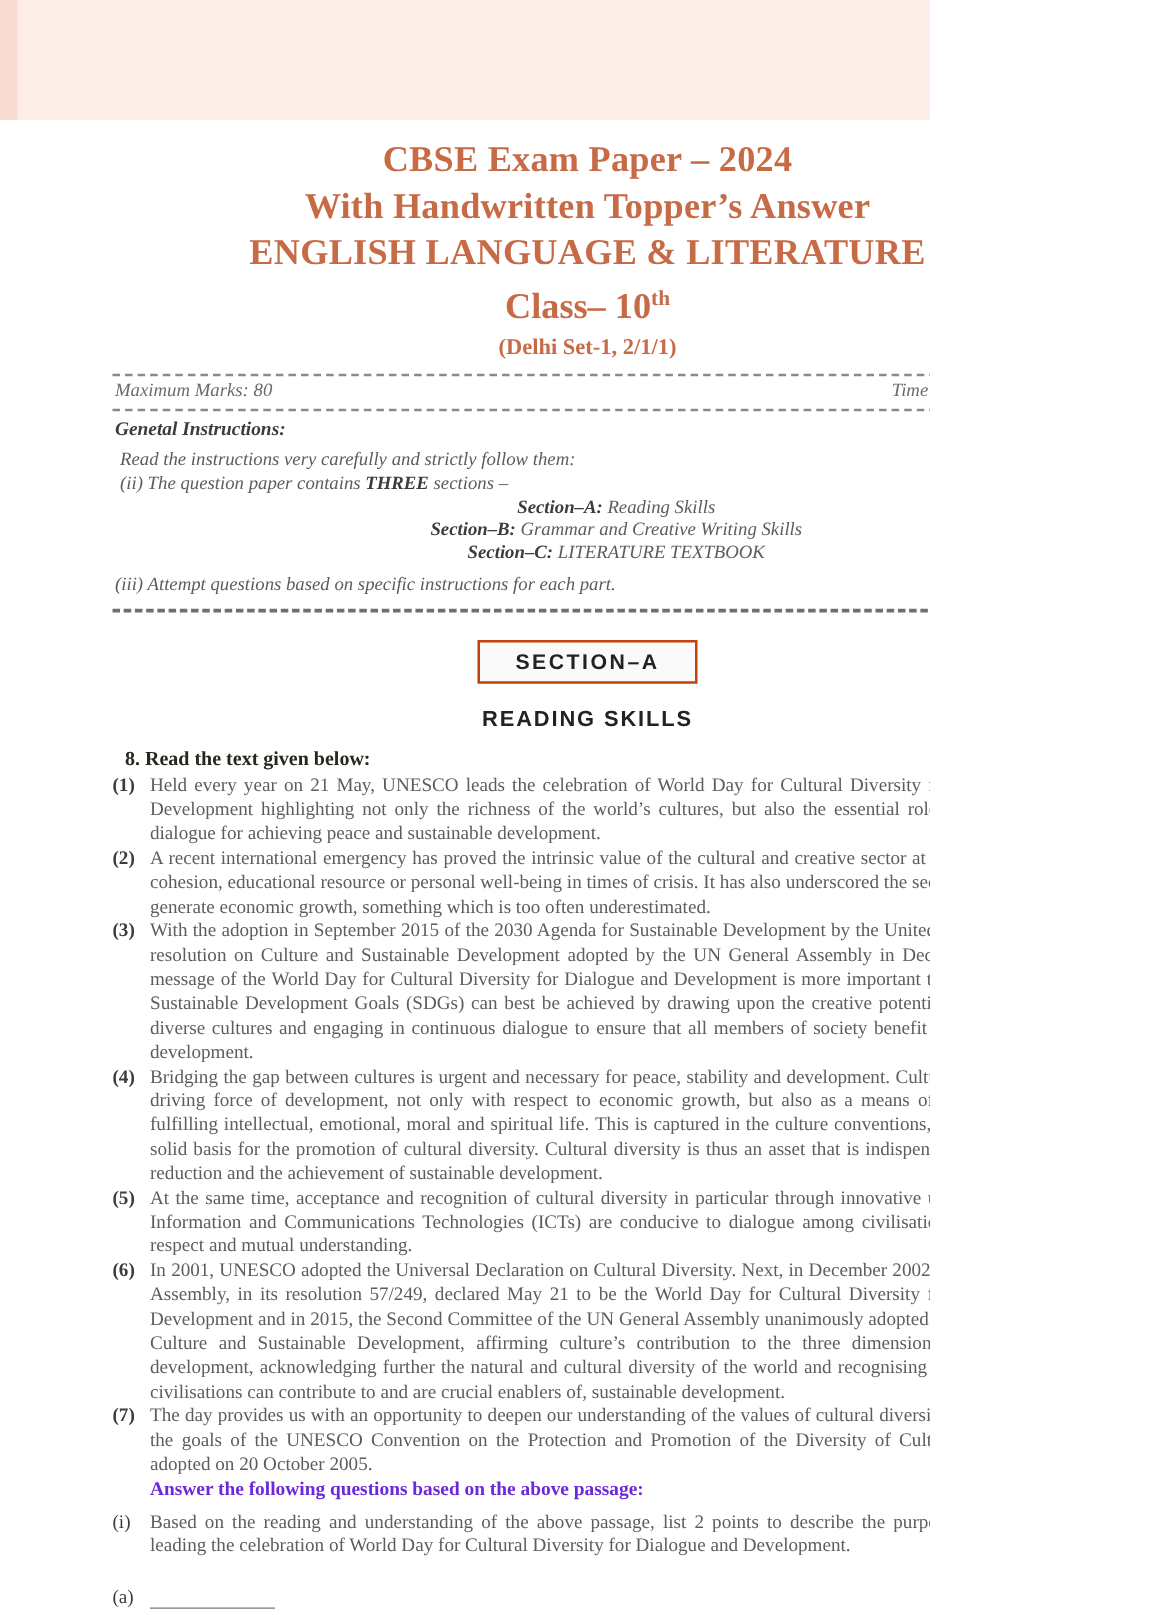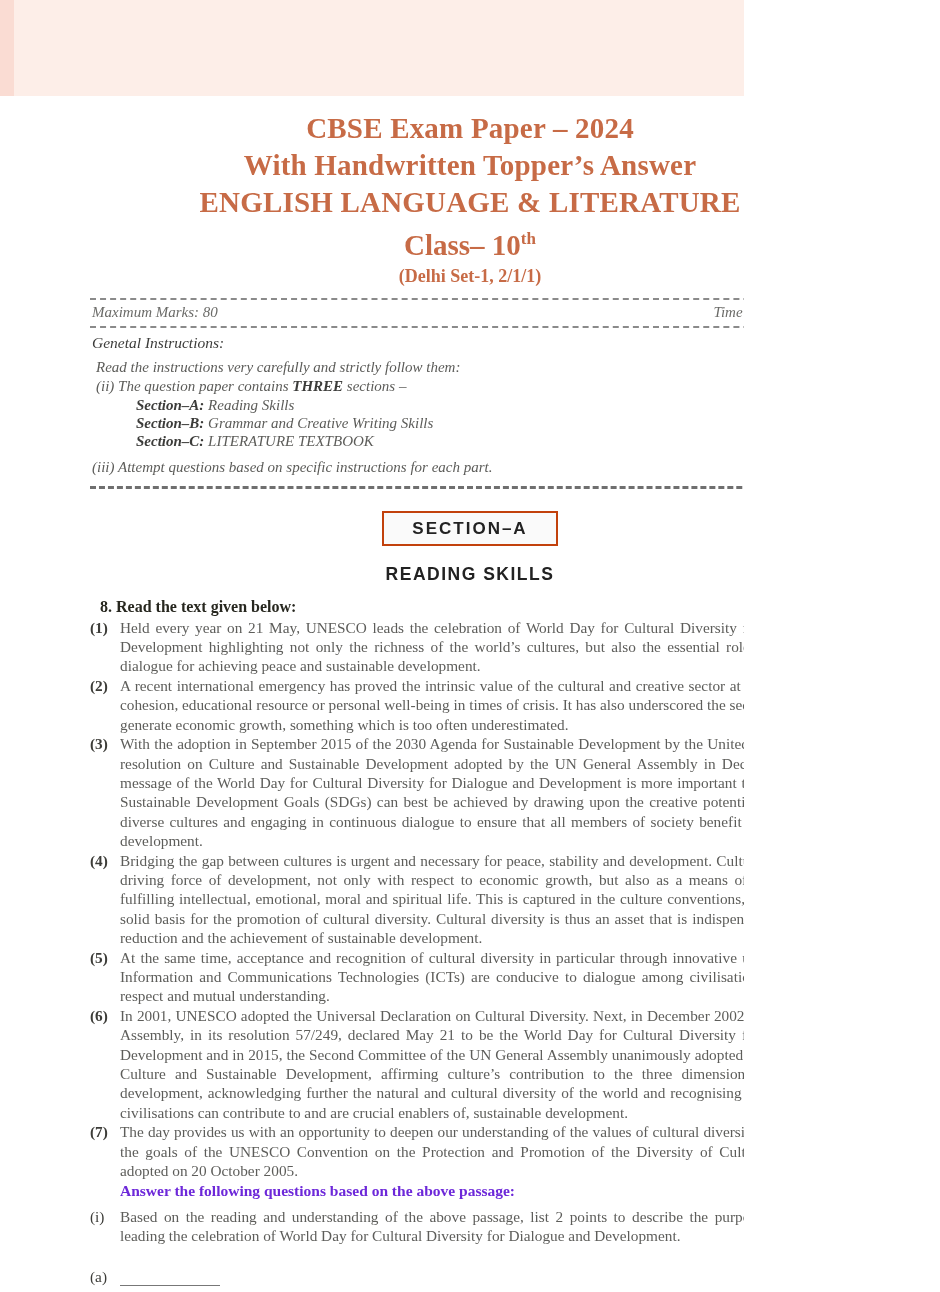--- a/index.html
+++ b/index.html
@@ -40,24 +40,24 @@
   }
   .rule.thick{border-top:3px dashed #6f6f6f;}
   
   .metarow{
     display:flex;justify-content:space-between;
     font-style:italic;color:#6b6b68;font-size:15px;
     padding:4px 2px 5px 2px;
   }
   
   .instructions{color:#5c5c59;font-style:italic;font-size:15px;padding:4px 0 6px 0;}
-  .inst-heading{font-weight:normal;color:#3c3c3a;font-size:15.5px;margin:2px 0 6px 2px;}
+  .inst-heading{font-weight:bold;color:#3c3c3a;font-size:15.5px;margin:2px 0 6px 2px;}
   .inst-line{margin:1px 0 1px 6px;line-height:18px;}
   .inst-line b{color:#3c3c3a;}
-  .inst-sec{margin-left:46px;line-height:18px;}
+  .inst-sec{margin-left:46px;line-height:18px;text-align:center;}
   .inst-sec b{color:#3c3c3a;}
   .inst-last{margin:8px 0 4px 2px;line-height:18px;}
   
   .sectionbox-wrap{text-align:center;margin:22px 0 0 0;}
   .sectionbox{
     display:inline-block;
     font-family:"Liberation Sans", sans-serif;
     font-weight:bold;font-size:17px;letter-spacing:2px;color:#222;
     border:2px solid #c2410c;background:#fafafa;
     padding:6px 28px 5px 28px;

